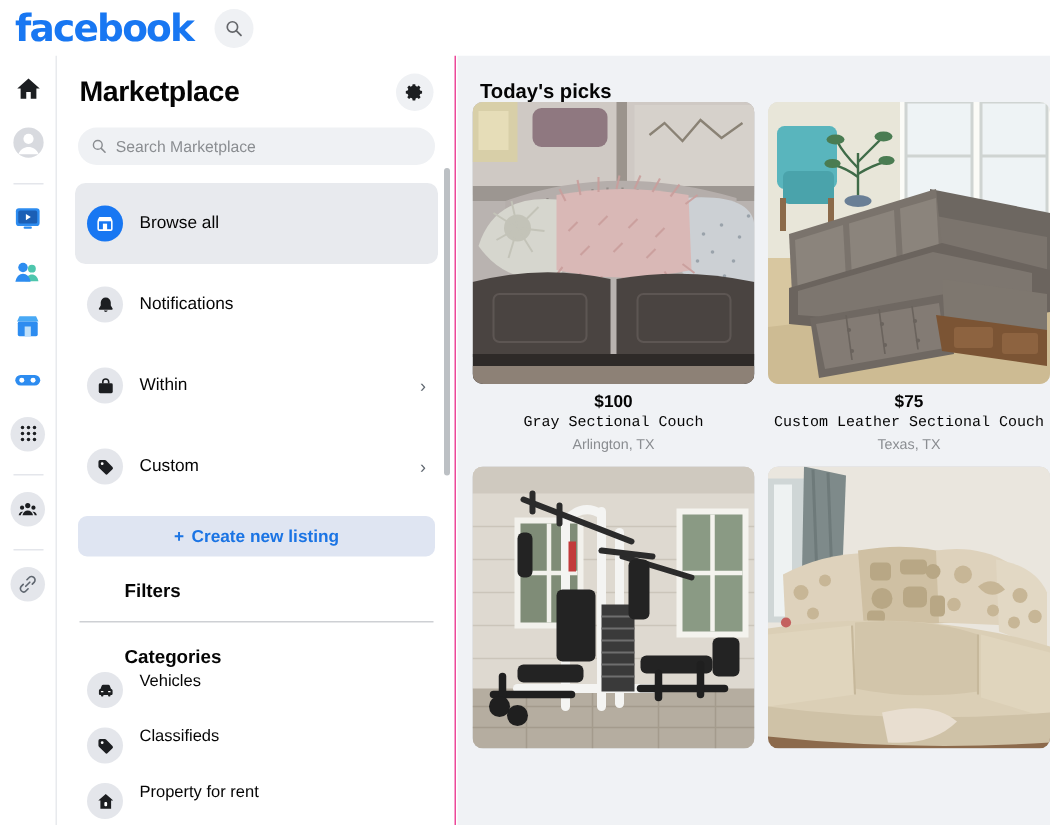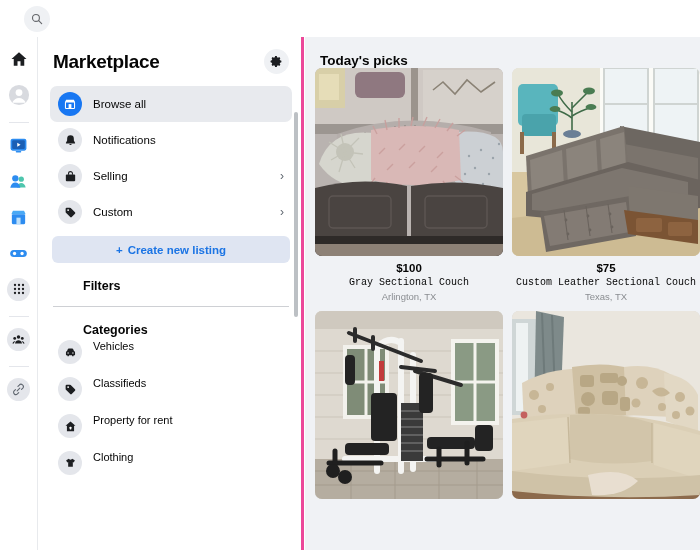--- a/index.html
+++ b/index.html
@@ -88,21 +88,21 @@
     justify-content: center;
   }
 
   
   .panel {
     position: absolute;
     top: 37px; left: 38px;
     width: 266px;
     height: 513px;
     background: #ffffff;
-    border-right: 3px solid #ec4899;
+    border-right: 1px solid #ec4899;
     overflow: hidden;
   }
   .panel-inner {
     position: relative;
     width: 266px;
     padding: 0 12px;
   }
   .panel-head {
     display: flex;
     align-items: center;
@@ -144,21 +144,21 @@
     color: #65676b;
     width: 100%;
   }
   .search-box input::placeholder { color: #8a8d91; }
 
   .nav-list { margin-top: 12px; }
   .nav-item {
     display: flex;
     align-items: center;
     gap: 11px;
-    height: 36px;
+    height: 54px;
     padding: 0 8px;
     border-radius: 7px;
     cursor: pointer;
     position: relative;
   }
   .nav-item.active { background: #e8eaee; }
   .nav-label {
     font-size: 11.5px;
     color: #050505;
   }
@@ -292,20 +292,21 @@
     color: #8a8d91;
     margin-top: 3px;
   }
 </style>
 </head>
 <body>
 
 <div id="app">
 
   <div class="topbar">
+    <div class="fb-logo">facebook</div>
     <div class="topsearch">
       <svg width="12" height="12" viewBox="0 0 16 16">
         <circle cx="6.6" cy="6.6" r="4.6" fill="none" stroke="#65676b" stroke-width="1.5"></circle>
         <line x1="10.2" y1="10.2" x2="14.2" y2="14.2" stroke="#65676b" stroke-width="1.6" stroke-linecap="round"></line>
       </svg>
     </div>
   </div>
 
   <div class="rail">
 
@@ -415,20 +416,27 @@
       <div class="panel-head">
         <div class="panel-title">Marketplace</div>
         <div class="gear-btn">
           <svg width="13" height="13" viewBox="0 0 24 24">
             <path fill="#1c1e21" d="M12 8.2a3.8 3.8 0 1 0 0 7.6 3.8 3.8 0 0 0 0-7.6zm0 5.9a2.1 2.1 0 1 1 0-4.2 2.1 2.1 0 0 1 0 4.2z"></path>
             <path fill="#1c1e21" d="M21 13.6v-3.2l-2.4-.5a7 7 0 0 0-.8-1.9l1.3-2-2.2-2.2-2 1.3a7 7 0 0 0-1.9-.8L12.6 2h-3.2l-.5 2.3a7 7 0 0 0-1.9.8l-2-1.3-2.2 2.2 1.3 2a7 7 0 0 0-.8 1.9L1 10.4v3.2l2.3.5c.2.7.5 1.3.8 1.9l-1.3 2 2.2 2.2 2-1.3c.6.3 1.2.6 1.9.8l.5 2.3h3.2l.5-2.3c.7-.2 1.3-.5 1.9-.8l2 1.3 2.2-2.2-1.3-2c.3-.6.6-1.2.8-1.9l2.3-.5z"></path>
           </svg>
         </div>
       </div>
 
+      <div class="search-box">
+        <svg width="11" height="11" viewBox="0 0 16 16">
+          <circle cx="6.6" cy="6.6" r="4.6" fill="none" stroke="#8a8d91" stroke-width="1.5"></circle>
+          <line x1="10.2" y1="10.2" x2="14.2" y2="14.2" stroke="#8a8d91" stroke-width="1.6" stroke-linecap="round"></line>
+        </svg>
+        <input type="text" placeholder="Search Marketplace" style="">
+      </div>
 
       <div class="nav-list">
 
         <div class="nav-item active">
           <div class="nav-ico blue">
             <svg width="14" height="14" viewBox="0 0 24 24">
               <path d="M3.5 8.4 L5.4 4.6 H18.6 L20.5 8.4 Z" fill="#ffffff"></path>
               <rect x="4.2" y="8.4" width="15.6" height="11.2" rx="1.3" fill="none" stroke="#ffffff" stroke-width="1.8"></rect>
               <rect x="9.6" y="12.2" width="4.8" height="7.4" fill="#ffffff"></rect>
             </svg>
@@ -446,21 +454,21 @@
           <div class="nav-label">Notifications</div>
         </div>
 
         <div class="nav-item">
           <div class="nav-ico">
             <svg width="13" height="13" viewBox="0 0 24 24">
               <path fill="none" stroke="#1c1e21" stroke-width="2" d="M8.4 8.6V6.6a3.6 3.6 0 0 1 7.2 0v2"></path>
               <rect x="3.4" y="8.2" width="17.2" height="12.4" rx="1.8" fill="#1c1e21"></rect>
             </svg>
           </div>
-          <div class="nav-label">Selling</div>
+          <div class="nav-label">Within</div>
           <div class="chev">›</div>
         </div>
 
         <div class="nav-item">
           <div class="nav-ico">
             <svg width="13" height="13" viewBox="0 0 24 24">
               <path fill="#1c1e21" d="M20.3 11.6 12.4 3.7a2 2 0 0 0-1.4-.6H5a2 2 0 0 0-2 2v6a2 2 0 0 0 .6 1.4l7.9 7.9a2 2 0 0 0 2.8 0l6-6a2 2 0 0 0 0-2.8z"></path>
               <circle cx="7.6" cy="7.6" r="1.7" fill="#ffffff"></circle>
             </svg>
           </div>

